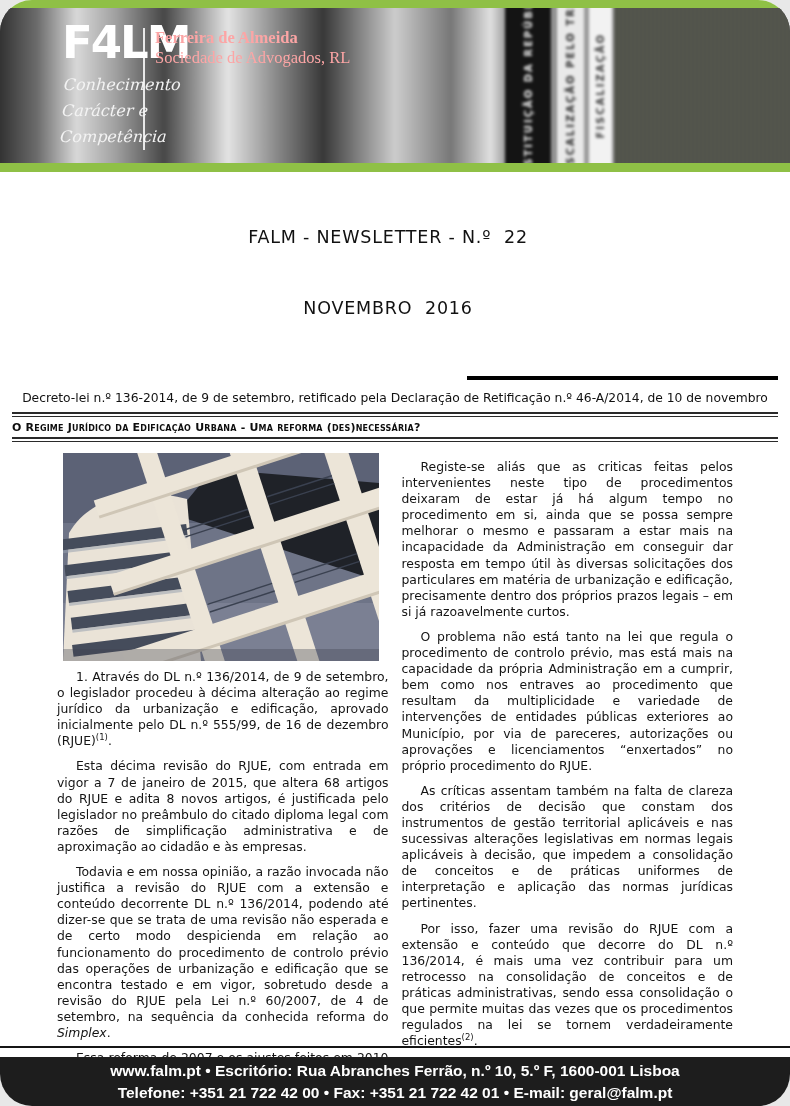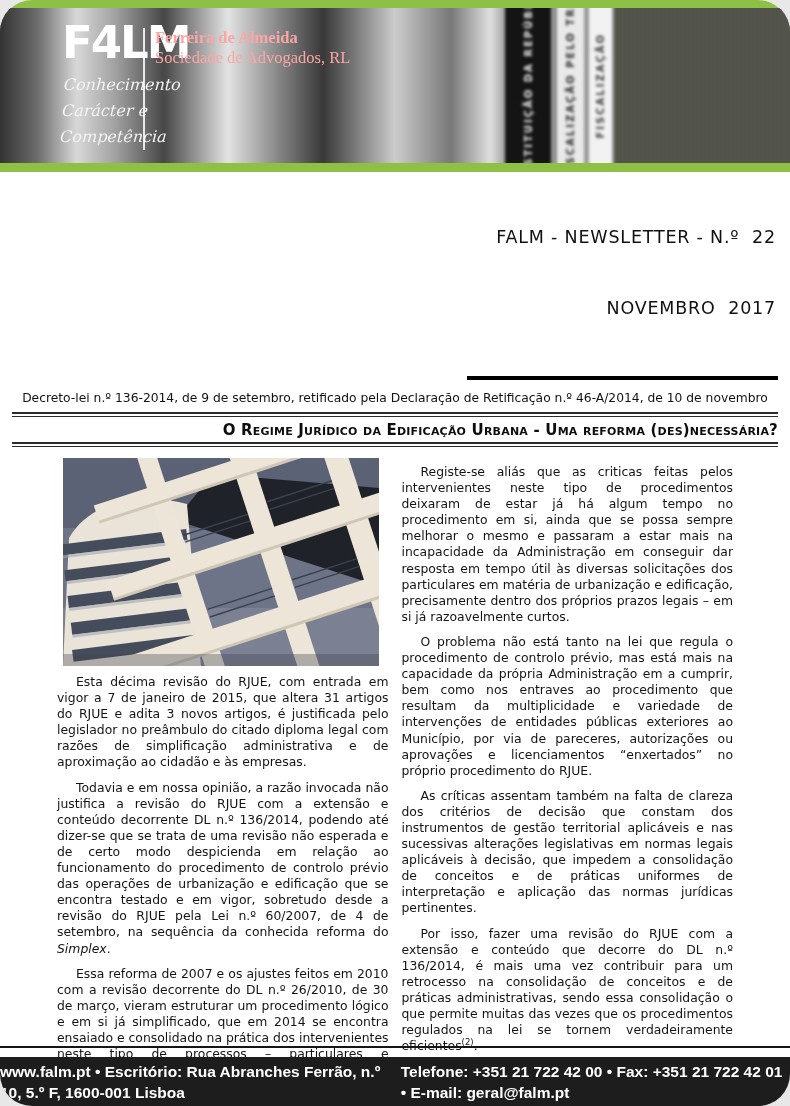--- a/index.html
+++ b/index.html
@@ -37,43 +37,43 @@
   }
   .logo-block { position: absolute; left: 62px; top: 12px; color: #ffffff; }
   .logo-text { font-size: 45px; font-weight: bold; letter-spacing: -2px; line-height: 46px; }
   .tagline { margin-top: 6px; font-family: "DejaVu Serif", serif; font-style: italic; font-size: 16px; line-height: 26px; color: #f3f3f3; transform: skewX(-4deg); }
   .header-divider { position: absolute; left: 143px; top: 20px; height: 122px; width: 2px; background: rgba(255,255,255,0.85); }
   .firm-block { position: absolute; left: 155px; top: 20px; color: #fca5a5; font-size: 16.5px; line-height: 19.5px; font-family: Liberation Serif, serif; }
   .firm-line { font-weight: bold; }
   .firm-subtitle { font-weight: normal; }
 
   
-  .masthead { margin-top: 7px; padding-right: 14px; text-align: right; font-size: 17.5px; line-height: 23.5px; letter-spacing: 0.8px; color: #111; white-space: pre; }
+  .masthead { margin-top: 7px; padding-right: 14px; text-align: center; font-size: 17.5px; line-height: 23.5px; letter-spacing: 0.8px; color: #111; white-space: pre; }
   .masthead-rule { width: 311px; height: 4px; background: #000; margin: 9px 12px 0 auto; }
 
   
   .decree { margin-top: 11px; text-align: center; font-size: 12.3px; color: #111; }
   .title-block { margin: 7px 12px 0 12px; }
   .double-rule { height: 5px; border-top: 2px solid #2a2a2a; border-bottom: 1px solid #2a2a2a; }
-  .article-title { margin: 4px 0 3px; text-align: right; font-size: 15px; font-weight: bold; font-variant: small-caps; letter-spacing: 0.2px; color: #0d0d0d; }
+  .article-title { margin: 4px 0 3px; text-align: left; font-size: 11px; font-weight: bold; font-variant: small-caps; letter-spacing: 0.2px; color: #0d0d0d; }
 
   
   .columns { display: flex; gap: 13px; padding: 0 57px; margin-top: 9px; font-size: 12.4px; line-height: 16.1px; text-align: justify; }
   .col { flex: 1; min-width: 0; }
   .col p { margin: 8px 0 9px 0; text-indent: 19px; }
   .building-figure { margin: 2px 0 8px 6px; width: 316px; height: 208px; }
   sup { font-size: 8.5px; line-height: 0; vertical-align: super; }
   em { font-style: italic; }
 
   
   .footer { position: absolute; left: 0; right: 0; bottom: 0; }
   .footer-rule { height: 2px; background: #151515; }
   .footer-bar {
     margin-top: 9px; height: 49px; background: #1d1d1d; color: #ffffff;
-    display: flex; justify-content: center; align-items: center; gap: 1px;
+    display: flex; flex-direction: column; justify-content: center; align-items: center; gap: 1px;
     font-family: "Liberation Sans", sans-serif; font-weight: bold; font-size: 15.5px; line-height: 21px;
   }
 </style>
 </head>
 <body>
 
 <div class="page">
 
   <header class="header">
     <div class="accent-bar top"></div>
@@ -105,21 +105,21 @@
         <div class="firm-subtitle">Sociedade de Advogados, RL</div>
       </div>
     </div>
     <div class="accent-bar bottom"></div>
   </header>
 
   <div style="height:172px"></div>
 
   <div class="masthead">
     <div>FALM - NEWSLETTER - N.º  22</div>
-    <div>NOVEMBRO  2017</div>
+    <div>NOVEMBRO  2016</div>
   </div>
   <div class="masthead-rule"></div>
 
   <div class="decree">Decreto-lei n.º 136-2014, de 9 de setembro, retificado pela Declaração de Retificação n.º 46-A/2014, de 10 de novembro</div>
 
   <div class="title-block">
     <div class="double-rule"></div>
     <h1 class="article-title">O Regime Jurídico da Edificação Urbana - Uma reforma (des)necessária?</h1>
     <div class="double-rule"></div>
   </div>
@@ -169,22 +169,23 @@
               <line x1="136" y1="142" x2="204" y2="142"></line>
               <line x1="136" y1="150" x2="204" y2="150"></line>
               <line x1="226" y1="140" x2="294" y2="140"></line>
               <line x1="226" y1="148" x2="294" y2="148"></line>
             </g>
           </g>
           <rect y="196" width="316" height="12" fill="#3e434f" opacity="0.35"></rect>
         </svg>
       </figure>
 
-
-      <p>Esta décima revisão do RJUE, com entrada em vigor a 7 de janeiro de 2015, que altera 31 artigos do RJUE e adita 3 novos artigos, é justificada pelo legislador no preâmbulo do citado diploma legal com razões de simplificação administrativa e de aproximação ao cidadão e às empresas.</p>
+      <p><span>1. Através do DL n.º 136/2014, de 9 de setembro, o legislador procedeu à décima alteração ao regime jurídico da urbanização e edificação, aprovado inicialmente pelo DL n.º 555/99, de 16 de dezembro (RJUE)</span><sup>(1)</sup><span>.</span></p>
+
+      <p>Esta décima revisão do RJUE, com entrada em vigor a 7 de janeiro de 2015, que altera 68 artigos do RJUE e adita 8 novos artigos, é justificada pelo legislador no preâmbulo do citado diploma legal com razões de simplificação administrativa e de aproximação ao cidadão e às empresas.</p>
 
       <p><span>Todavia e em nossa opinião, a razão invocada não justifica a revisão do RJUE com a extensão e conteúdo decorrente DL n.º 136/2014, podendo até dizer-se que se trata de uma revisão não esperada e de certo modo despicienda em relação ao funcionamento do procedimento de controlo prévio das operações de urbanização e edificação que se encontra testado e em vigor, sobretudo desde a revisão do RJUE pela Lei n.º 60/2007, de 4 de setembro, na sequência da conhecida reforma do </span><em>Simplex</em><span>.</span></p>
 
       <p>Essa reforma de 2007 e os ajustes feitos em 2010 com a revisão decorrente do DL n.º 26/2010, de 30 de março, vieram estruturar um procedimento lógico e em si já simplificado, que em 2014 se encontra ensaiado e consolidado na prática dos intervenientes neste tipo de processos – particulares e Administração Pública -, bem como na atividade dos próprios tribunais.</p>
     </section>
 
     <section class="col right">
       <p>Registe-se aliás que as criticas feitas pelos intervenientes neste tipo de procedimentos deixaram de estar já há algum tempo no procedimento em si, ainda que se possa sempre melhorar o mesmo e passaram a estar mais na incapacidade da Administração em conseguir dar resposta em tempo útil às diversas solicitações dos particulares em matéria de urbanização e edificação, precisamente dentro dos próprios prazos legais – em si já razoavelmente curtos.</p>
       <p>O problema não está tanto na lei que regula o procedimento de controlo prévio, mas está mais na capacidade da própria Administração em a cumprir, bem como nos entraves ao procedimento que resultam da multiplicidade e variedade de intervenções de entidades públicas exteriores ao Município, por via de pareceres, autorizações ou aprovações e licenciamentos “enxertados” no próprio procedimento do RJUE.</p>
       <p>As críticas assentam também na falta de clareza dos critérios de decisão que constam dos instrumentos de gestão territorial aplicáveis e nas sucessivas alterações legislativas em normas legais aplicáveis à decisão, que impedem a consolidação de conceitos e de práticas uniformes de interpretação e aplicação das normas jurídicas pertinentes.</p>

